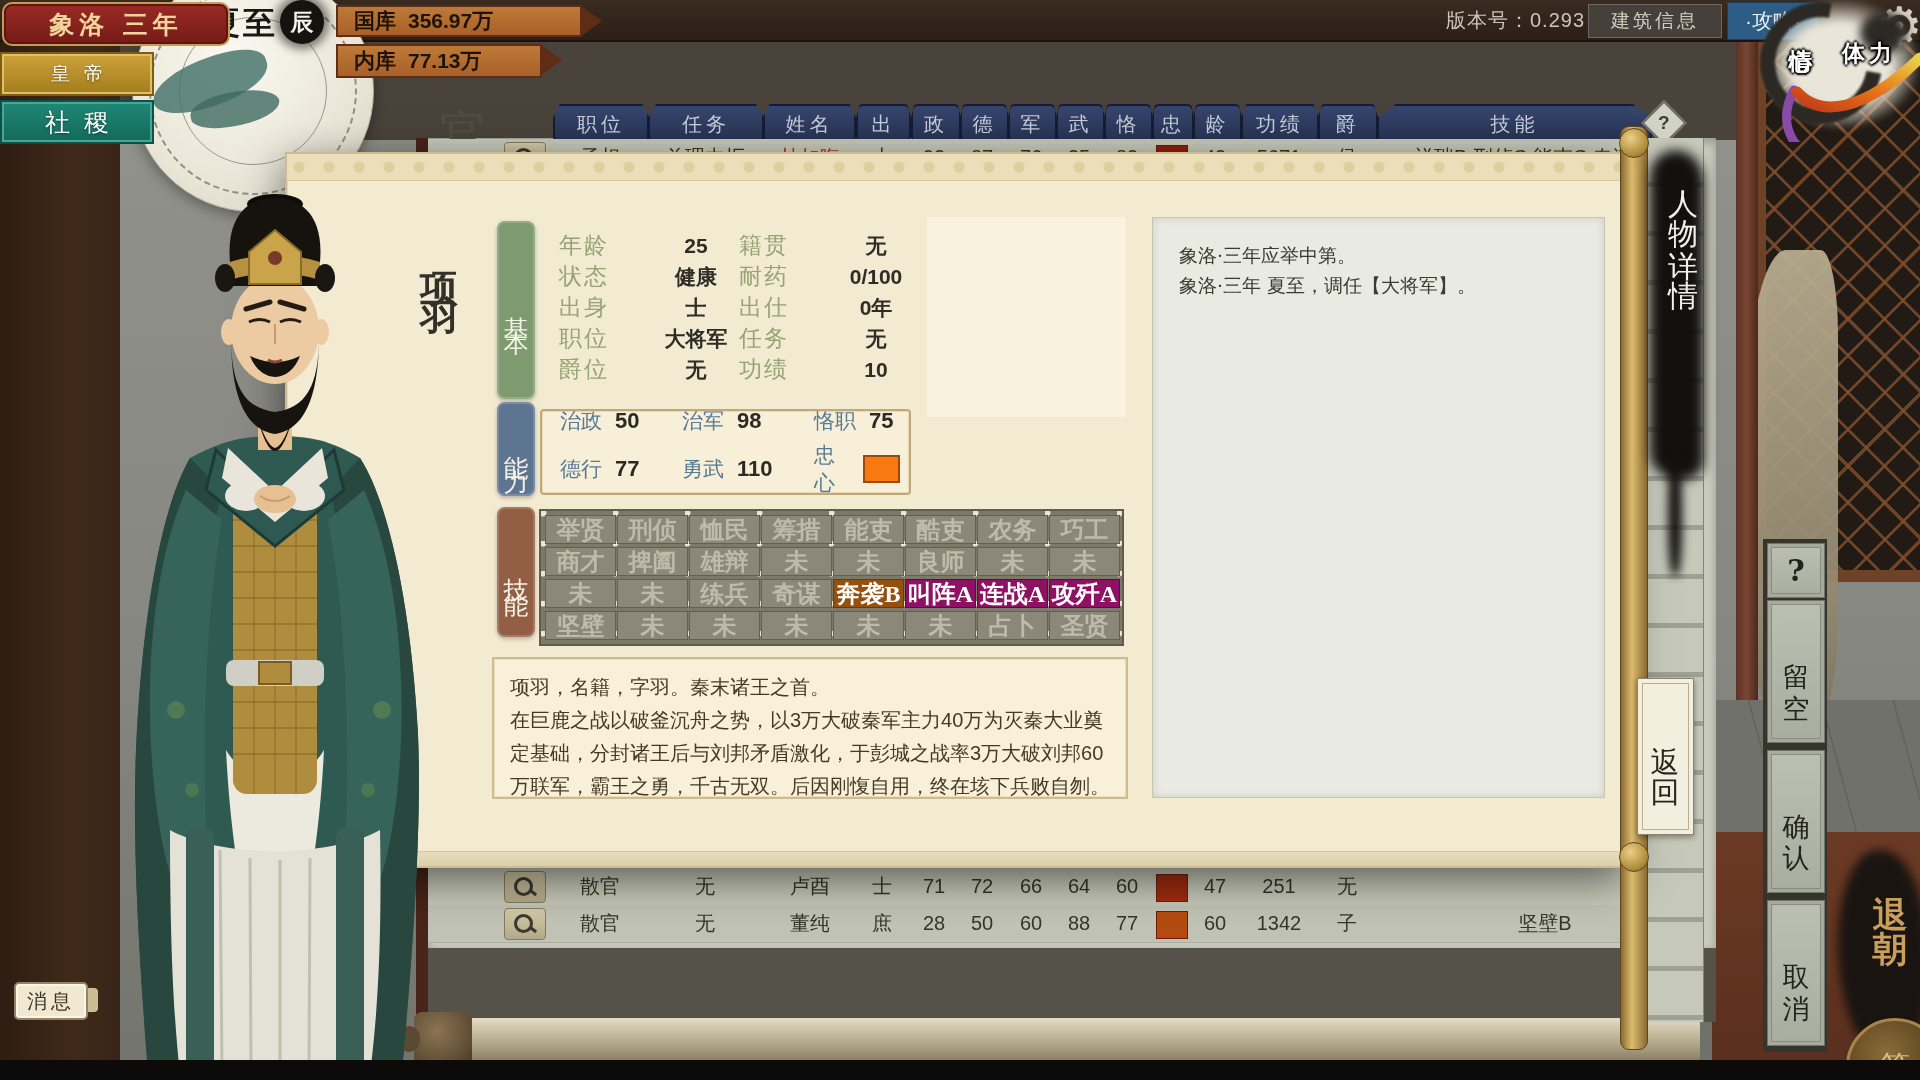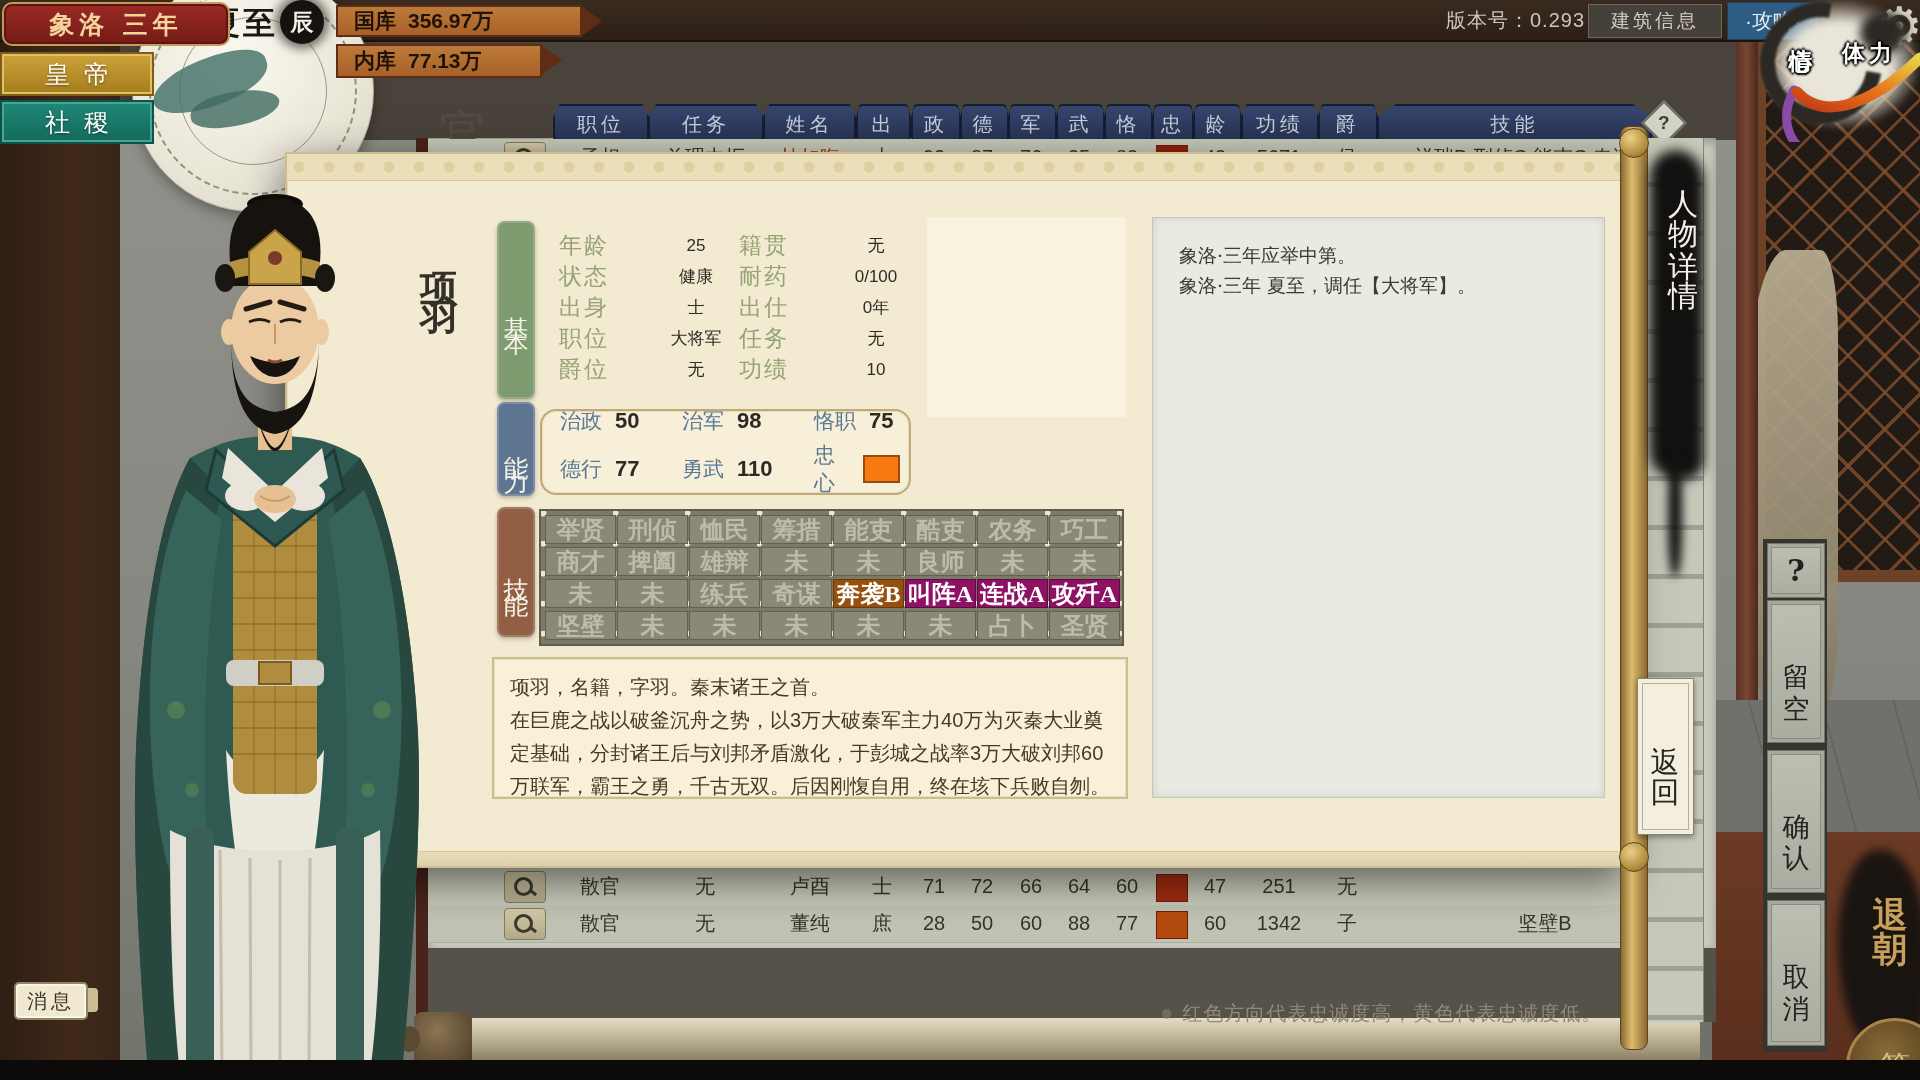--- a/index.html
+++ b/index.html
@@ -70,21 +70,21 @@
   .cloud .blob{position:absolute;left:118px;top:26px;width:46px;height:42px;background:#2c2924;
      border-radius:50%;filter:blur(5px);}
   .mood-label{position:absolute;left:44px;top:44px;color:#fff;font-size:23px;font-weight:bold;z-index:3;
      text-shadow:-2px 0 2px #000,2px 0 2px #000,0 -2px 2px #000,0 2px 2px #000;}
   .sta-label{position:absolute;left:100px;top:52px;color:#fff;font-size:23px;font-weight:bold;z-index:3;
      text-shadow:-2px 0 2px #000,2px 0 2px #000,0 -2px 2px #000,0 2px 2px #000;letter-spacing:4px;}
 
   
   .nav-emperor{left:0;top:52px;width:150px;height:40px;z-index:34;
      background:linear-gradient(#cda23a,#a37c1c);border:2px solid #7c5d12;box-shadow:inset 0 0 0 2px #e2c06a;
-     color:#fff;font-size:25px;letter-spacing:14px;text-indent:14px;
+     color:#fff;font-size:19px;letter-spacing:14px;text-indent:14px;
      display:flex;align-items:center;justify-content:center;text-shadow:0 1px 2px #6b4e0e;}
   .nav-shrine{left:0;top:100px;width:150px;height:40px;z-index:34;
      background:linear-gradient(#1f8877,#14695a);border:2px solid #0d5246;box-shadow:inset 0 0 0 2px #49a694;
      color:#fff;font-size:25px;letter-spacing:14px;text-indent:14px;
      display:flex;align-items:center;justify-content:center;text-shadow:0 1px 2px #0a4038;}
   .scroll-char{left:440px;top:102px;z-index:12;font-size:46px;color:#514d42;}
 
   
   .paper{left:428px;top:138px;width:1288px;height:810px;background:#c9cbbc;z-index:10;
      box-shadow:inset 0 4px 10px rgba(0,0,0,.25);}
@@ -137,23 +137,23 @@
      color:#33302a;letter-spacing:28px;}
   .vtab{position:absolute;left:210px;width:38px;color:#f5f2e8;font-size:25px;letter-spacing:14px;
      border-radius:8px;display:flex;align-items:center;justify-content:center;
      box-shadow:inset 0 0 0 2px rgba(255,255,255,.18),0 2px 4px rgba(0,0,0,.25);}
   .vt-basic{top:67px;height:178px;background:#7d9b6e;}
   .vt-ability{top:248px;height:94px;background:#5d7590;}
   .vt-skill{top:353px;height:130px;background:#925f45;}
   .bcol{position:absolute;top:76px;}
   .b-row{height:31px;display:flex;align-items:center;}
   .b-label{width:66px;color:#96a374;font-size:23px;letter-spacing:2px;}
-  .b-val{width:142px;text-align:center;color:#2e2c24;font-size:17px;}
+  .b-val{width:142px;text-align:center;color:#2e2c24;font-size:21px;font-weight:bold;}
   .abox{position:absolute;left:253px;top:255px;width:367px;height:82px;background:#f7efd7;
-     border:2px solid #bfa97a;border-radius:16px;box-shadow:inset 0 0 0 1px #e8dcb8;
+     border:2px solid #bfa97a;border-radius:4px;box-shadow:inset 0 0 0 1px #e8dcb8;
      display:grid;grid-template-columns:122px 132px 104px;align-content:center;row-gap:6px;}
   .a-item{display:flex;align-items:center;gap:13px;padding-left:18px;}
   .a-label{color:#587a95;font-size:21px;}
   .a-val{color:#2b2b24;font-size:22px;font-weight:bold;}
   .a-swatch{width:38px;height:24px;border:2px solid #9a4a10;}
   .skgrid{position:absolute;left:252px;top:355px;padding:4px;z-index:2;
      background:radial-gradient(circle at 2px 2px,#efe5c8 3px,transparent 4px) 0 0/72px 30px,#7c7969;
      border:2px solid #5f5c50;display:grid;grid-template-columns:repeat(8,69px);gap:3px;}
   .skc{width:69px;height:27px;display:flex;align-items:center;justify-content:center;
      font-size:24px;font-weight:bold;border:1px solid #63604f;font-family:Liberation Serif, serif;}
@@ -493,21 +493,20 @@
     <div class="sbtn sb-ok vtext">确认</div>
     <div class="sbtn sb-cancel vtext">取消</div>
   </div>
   <div class="abs retreat vtext">退朝</div>
   <div class="abs seal">
       <span>策</span>
     </div>
 
   <div class="abs msg-nub"></div>
   <div class="abs btn-msg">消息</div>
-  <div class="abs hint"><span class="dot">●</span><span>红色方向代表忠诚度高，黄色代表忠诚度低。</span></div>
   <div class="abs blackbar"></div>
 
   <svg class="abs portrait" width="300" height="885" viewBox="0 0 300 885">
 
     <path d="M60,268 C30,320 12,430 6,560 C2,660 10,780 18,882 L272,882 C282,770 292,640 288,545 C282,430 262,318 230,268 C200,250 180,246 145,246 C110,246 90,252 60,268 Z" fill="#2f5a52"></path>
     <path d="M60,268 C30,320 12,430 6,560 C2,660 10,780 18,882 L70,882 C58,700 62,420 92,300 Z" fill="#27473f"></path>
     <path d="M230,268 C262,318 282,430 288,545 C292,640 282,770 272,882 L222,882 C236,700 230,420 200,300 Z" fill="#27473f"></path>
 
     <path d="M56,300 C20,380 10,520 30,640 C40,700 60,740 86,760 C70,640 70,460 92,330 Z" fill="#37645a"></path>
     <path d="M234,300 C270,380 282,520 262,640 C252,700 232,740 206,760 C222,640 222,460 198,330 Z" fill="#37645a"></path>

